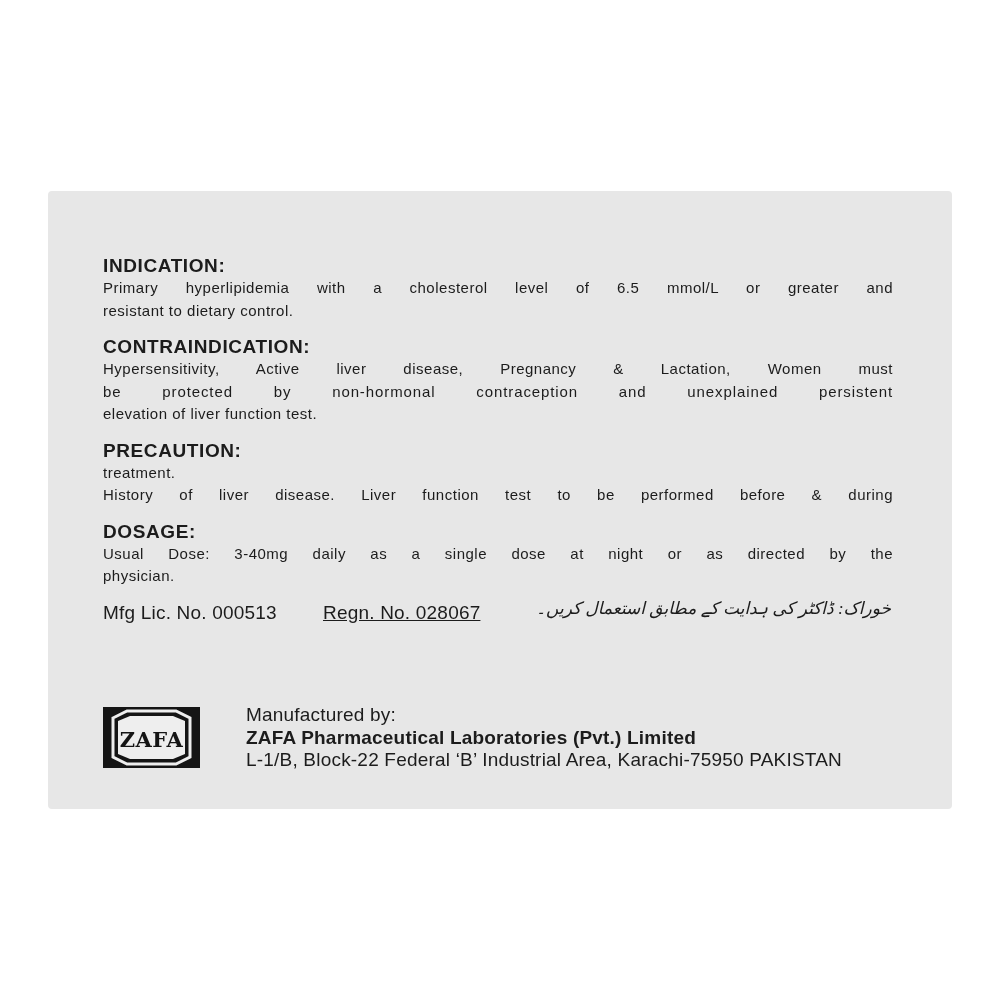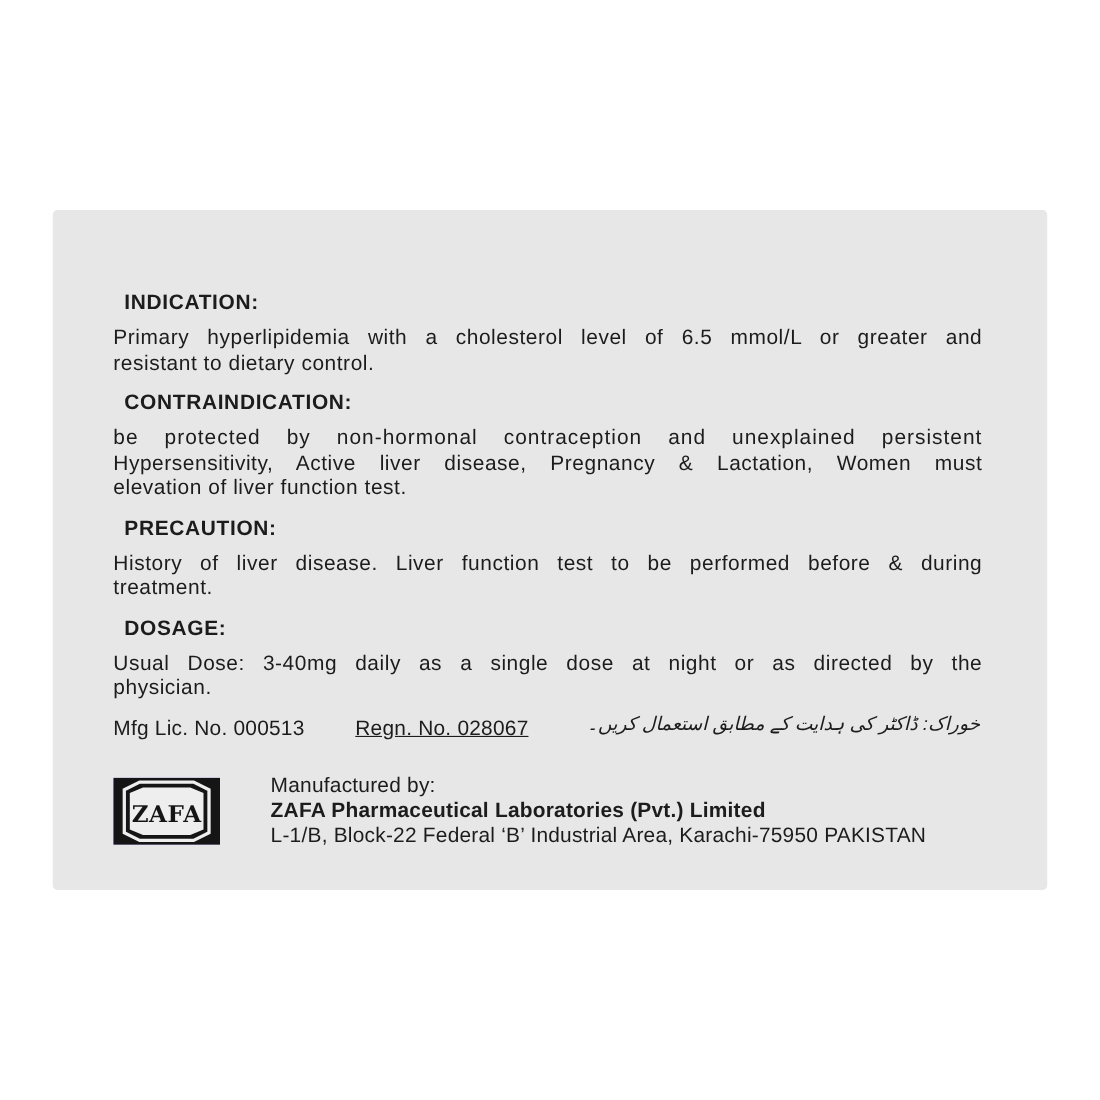--- a/index.html
+++ b/index.html
@@ -28,24 +28,24 @@
       color: #1c1c1c;
     }
     .section {
       margin-bottom: 14px;
     }
     .heading {
       font-weight: bold;
       font-size: 19px;
       letter-spacing: 0.6px;
       line-height: 22px;
-      margin: 10px;
+      margin: 0;
     }
     .body {
-      font-size: 19px;
+      font-size: 15px;
       letter-spacing: 0.5px;
       line-height: 22.5px;
       margin: 0;
       text-align: justify;
     }
     .body.loose {
       letter-spacing: 0.9px;
     }
     .reg-row {
       position: relative;
@@ -54,21 +54,21 @@
       font-size: 19px;
       letter-spacing: 0.2px;
     }
     .reg-row .lic { position: absolute; left: 0; top: 0; }
     .reg-row .regn { position: absolute; left: 220px; top: 0; text-decoration: underline; }
     .reg-row .urdu {
       position: absolute;
       right: 2px;
       top: -4px;
       direction: rtl;
-      font-family: Liberation Sans, sans-serif;
+      font-family: Liberation Serif, serif;
       font-size: 17px;
       font-style: italic;
     }
     .mfg {
       position: absolute;
       left: 55px;
       top: 513px;
       width: 800px;
       height: 70px;
       font-family: "Liberation Sans", sans-serif;
@@ -102,29 +102,29 @@
   <div class="content">
 
     <div class="section">
       <p class="heading">INDICATION:</p>
       <p class="body" style="text-align-last: justify;">Primary hyperlipidemia with a cholesterol level of 6.5 mmol/L or greater and</p>
       <p class="body">resistant to dietary control.</p>
     </div>
 
     <div class="section">
       <p class="heading">CONTRAINDICATION:</p>
+      <p class="body" style="text-align-last: justify;">Hypersensitivity, Active liver disease, Pregnancy &amp; Lactation, Women must</p>
       <p class="body loose" style="text-align-last: justify;">be protected by non-hormonal contraception and unexplained persistent</p>
-      <p class="body" style="text-align-last: justify;">Hypersensitivity, Active liver disease, Pregnancy &amp; Lactation, Women must</p>
       <p class="body">elevation of liver function test.</p>
     </div>
 
     <div class="section">
       <p class="heading">PRECAUTION:</p>
+      <p class="body">treatment.</p>
       <p class="body" style="text-align-last: justify;">History of liver disease. Liver function test to be performed before &amp; during</p>
-      <p class="body">treatment.</p>
     </div>
 
     <div class="section">
       <p class="heading">DOSAGE:</p>
       <p class="body" style="text-align-last: justify;">Usual Dose: 3-40mg daily as a single dose at night or as directed by the</p>
       <p class="body">physician.</p>
     </div>
 
     <div class="reg-row">
       <span class="lic">Mfg Lic. No. 000513</span>

